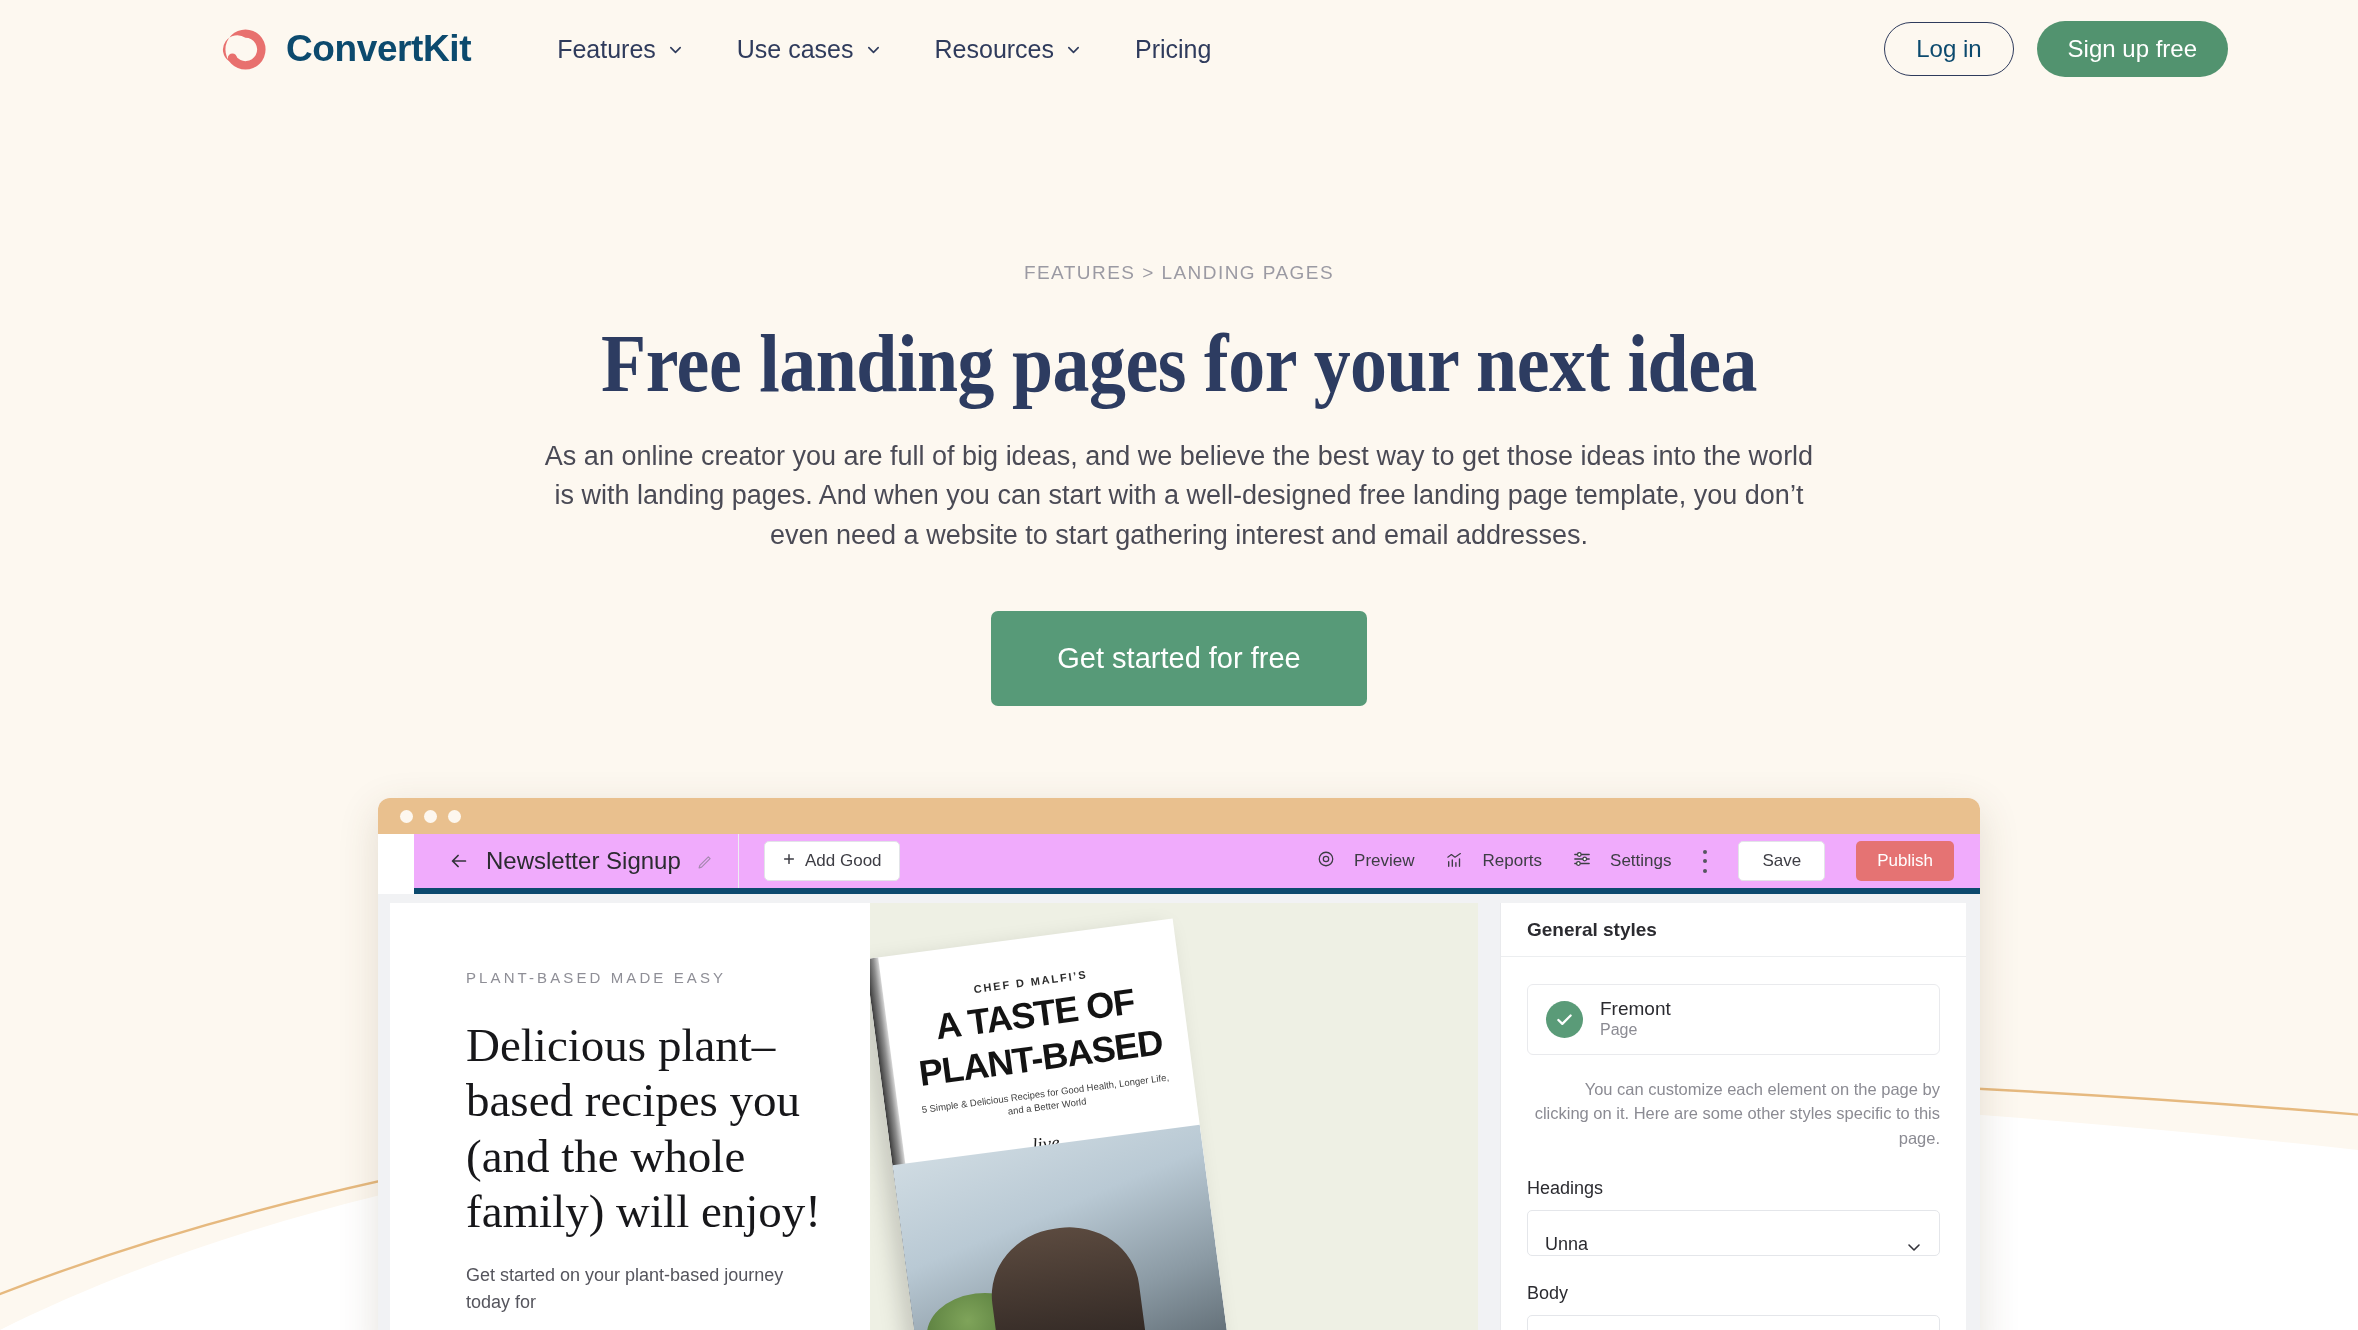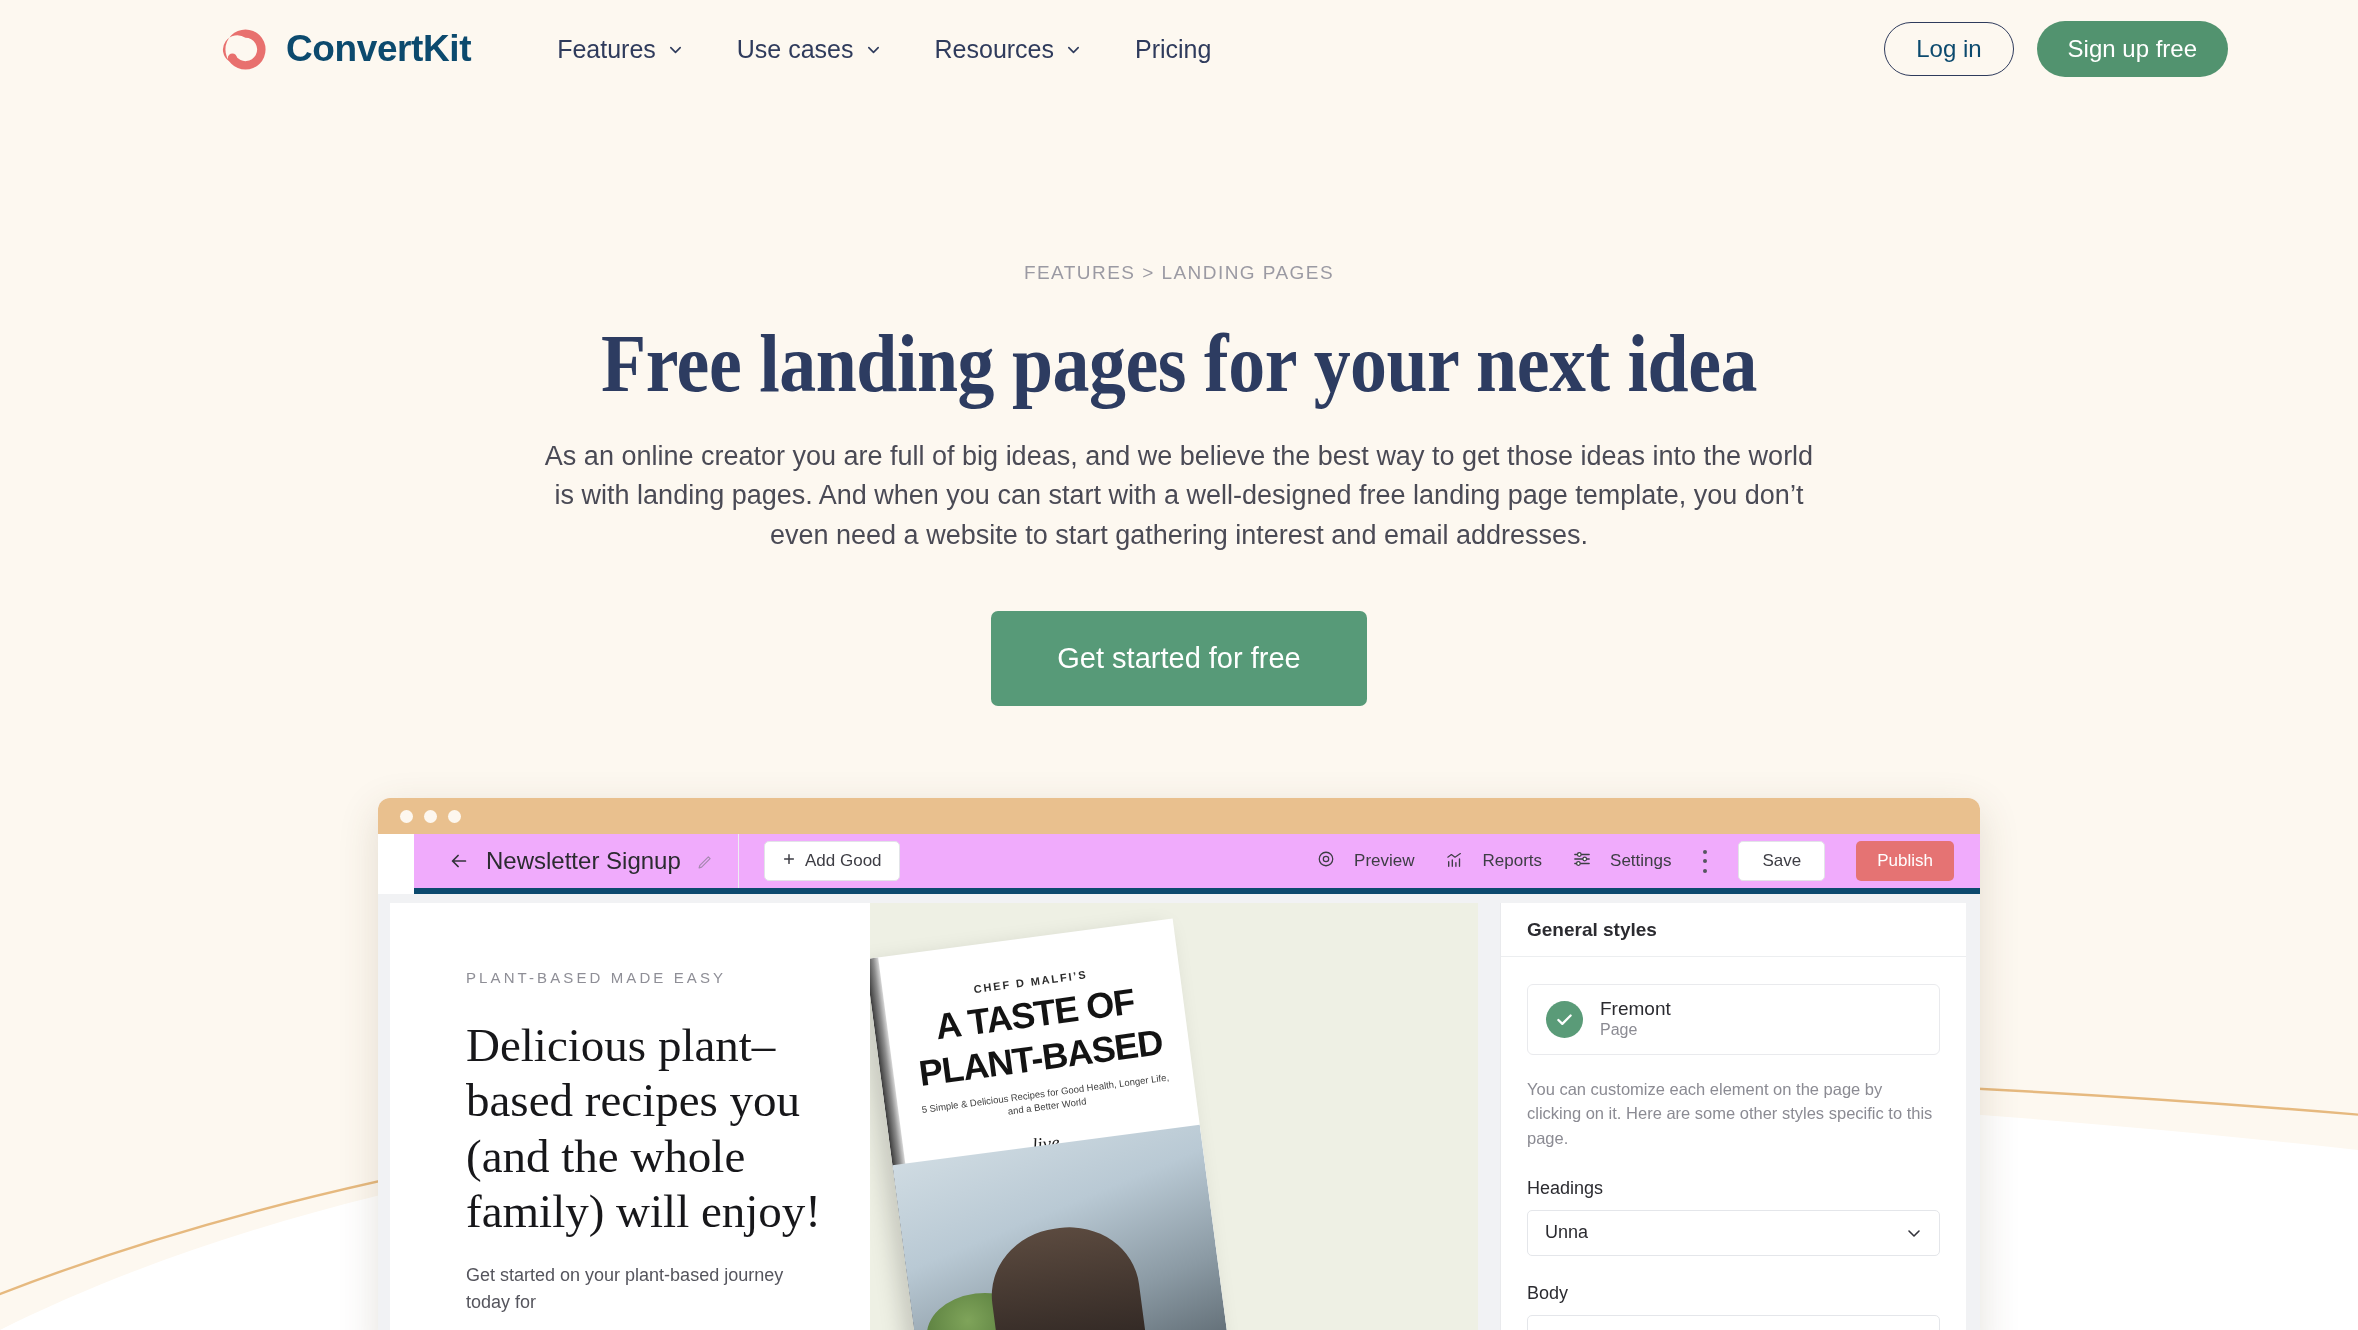--- a/index.html
+++ b/index.html
@@ -93,23 +93,23 @@
 
   .panel-gap{width:22px;}
   .panel{width:466px;background:#fff;margin-top:9px;border-left:1px solid #e9eaed;}
   .panel-head{height:54px;display:flex;align-items:center;padding-left:26px;border-bottom:1px solid #eceef0;
     font-size:19px;color:#2b2b30;font-weight:bold;}
   .panel-inner{padding:27px 26px 0 26px;}
   .theme-card{display:flex;align-items:center;gap:17px;border:1px solid #e9eaed;border-radius:6px;padding:13px 18px;}
   .check-circle{width:37px;height:37px;border-radius:50%;background:#5a9b78;display:flex;align-items:center;justify-content:center;flex:0 0 auto;}
   .theme-name{font-size:19px;color:#2b2b30;line-height:1.15;}
   .theme-kind{font-size:16px;color:#8b8b93;line-height:1.3;}
-  .panel-desc{margin-top:22px;font-size:16.5px;line-height:1.5;color:#8b8b93;}
+  .panel-desc{margin-top:22px;font-size:16.5px;line-height:1.5;color:#8b8b93;text-align:right;}
   .field-label{margin-top:27px;font-size:18px;color:#2b2b30;}
-  .select{margin-top:11px;height:46px;border:1px solid #e4e6ea;border-radius:5px;display:flex;align-items:center;
+  .select{margin-top:11px;height:46px;border:1px solid #e4e6ea;border-radius:5px;display:flex;align-items:flex-end;
     padding:0 17px;font-size:18px;color:#2b2b30;cursor:pointer;background:#fff;}
   .select .sel-chev{margin-left:auto;width:16px;height:16px;}
 </style>
 </head>
 <body>
 
 <div class="page">
 
   <svg class="bg-decor" viewBox="0 0 2358 1330" preserveAspectRatio="none">
     <path d="M0 1330 C 420 1120, 1180 1020, 2358 1150 L2358 1330 Z" fill="#ffffff"></path>

